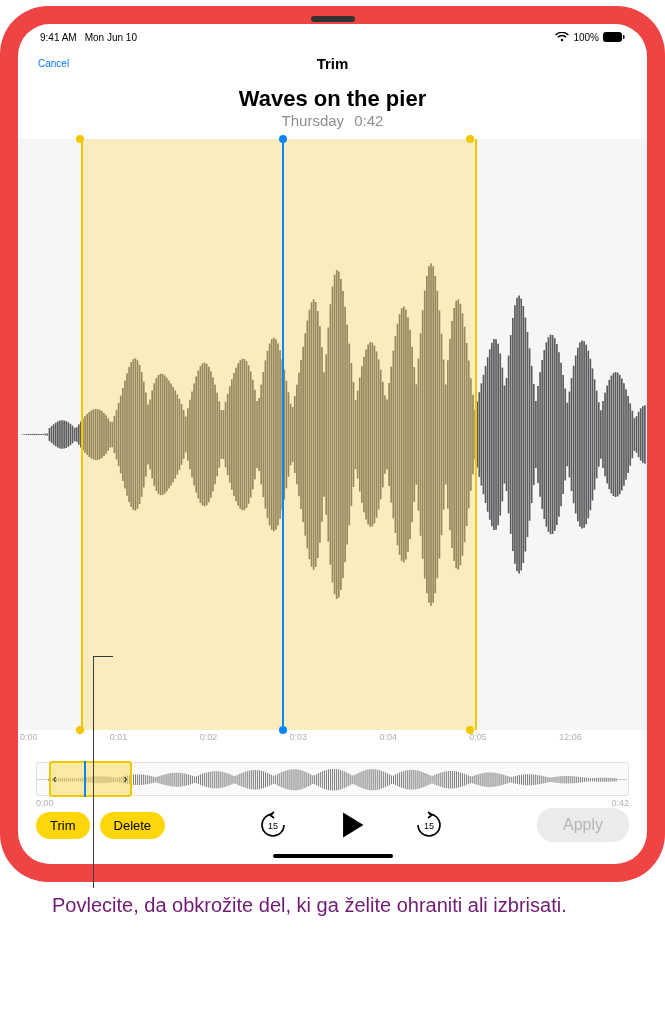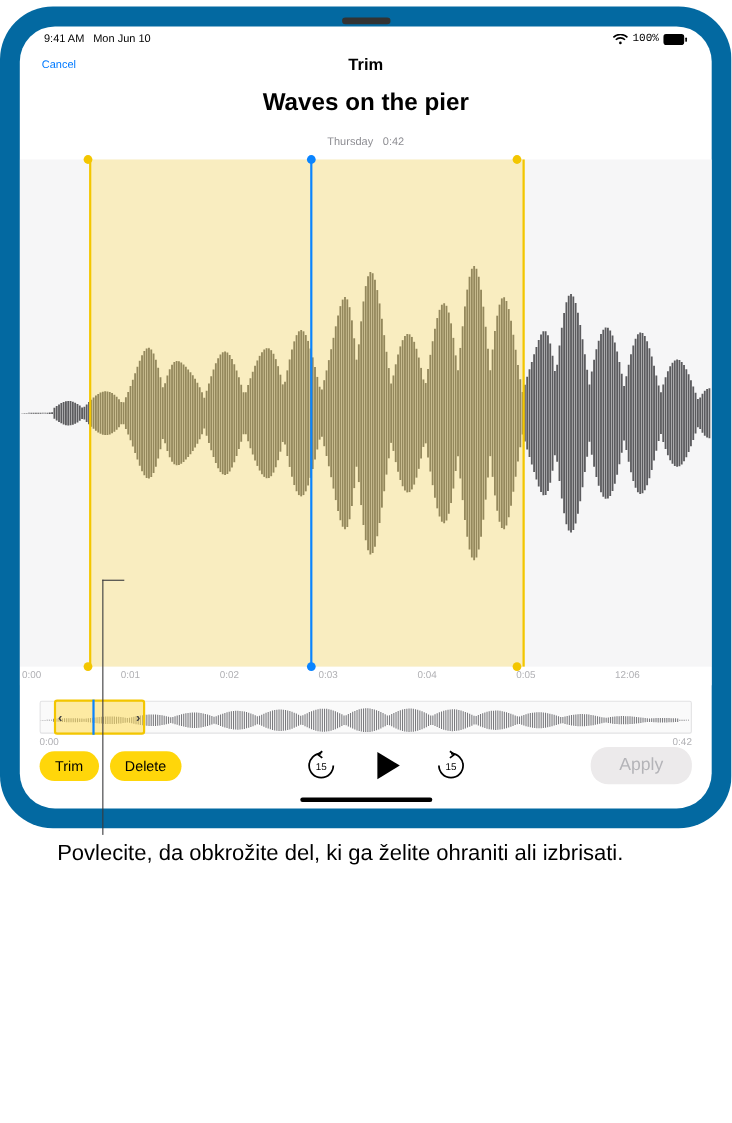--- a/index.html
+++ b/index.html
@@ -5,22 +5,22 @@
   * { box-sizing: border-box; margin: 0; padding: 0; }
   body {
     font-family: -apple-system, BlinkMacSystemFont, "Segoe UI", Helvetica, Arial, sans-serif;
     background: #fff;
     display: flex;
     flex-direction: column;
     align-items: center;
   }
   .device-frame {
     width: 665px;
-    height: 747px;
-    background: #0369a1;
+    height: 876px;
+    background: #ef4444;
     border-radius: 48px;
     padding: 18px;
     position: relative;
     margin-top: 6px;
   }
   .notch {
     position: absolute;
     top: 10px;
     left: 50%;
     transform: translateX(-50%);
@@ -42,21 +42,21 @@
   .status-bar {
     height: 22px;
     display: flex;
     justify-content: space-between;
     align-items: center;
     padding: 4px 22px 0;
     font-size: 10px;
     color: #000;
   }
   .status-left { display: flex; gap: 8px; font-weight: 500;}
-  .status-right { display: flex; gap: 4px; align-items: center; font-weight: 500; font-family: Liberation Mono, monospace;}
+  .status-right { display: flex; gap: 4px; align-items: center; font-weight: 500;}
   .wifi-icon, .battery-icon { display: inline-flex; }
   .nav-bar {
     height: 34px;
     display: flex;
     align-items: center;
     justify-content: center;
     position: relative;
     padding: 0 18px;
   }
   .nav-cancel {
@@ -64,21 +64,21 @@
     left: 20px;
     color: #007aff;
     font-size: 10px;
   }
   .nav-title { font-size: 15px; font-weight: 600; }
   .rec-header {
     text-align: center;
     padding: 6px 0 10px;
   }
   .rec-title { font-size: 22px; font-weight: 700; }
-  .rec-meta { font-size: 10px; color: #8e8e93; margin-top: 18px; }
+  .rec-meta { font-size: 15px; color: #8e8e93; margin-top: 0; }
   .rec-meta span+span { margin-left: 6px; }
 
   .waveform-area {
     flex: 1;
     background: #f6f6f7;
     position: relative;
     margin: 0;
   }
   .wave-svg { width: 100%; height: 100%; display: block; }
   .selection-overlay {
@@ -176,21 +176,21 @@
     border: none;
     border-radius: 14px;
     padding: 6px 14px;
     font-size: 13px;
     font-weight: 500;
   }
   .transport {
     flex: 1;
     display: flex;
     justify-content: center;
-    gap: 27px;
+    gap: 46px;
   }
   .skip-btn, .play-btn {
     background: none; border: none;
     display: flex; align-items: center; justify-content: center;
   }
   .apply-btn {
     background: #eceaeb;
     color: #b4b4b8;
     border: none;
     border-radius: 16px;
@@ -223,21 +223,21 @@
   .callout-line::after {
     content:"";
     position:absolute;
     top:0; left:0;
     width: 20px; height:1px;
     background:#3a3a3c;
   }
   .callout-text {
     padding: 4px 40px 12px 52px;
     font-size: 20px;
-    color: #000000;
+    color: #701a75;
     line-height: 1.35;
   }
 </style>
 </head>
 <body>
 
 <div class="device-frame">
   <div class="notch"></div>
   <div class="screen">
 

